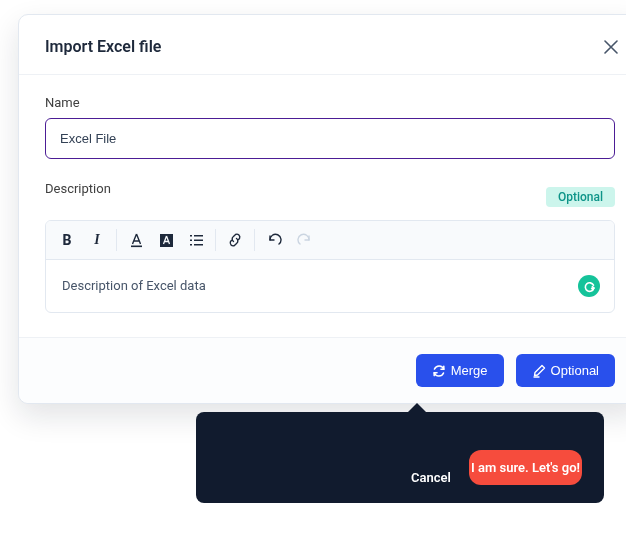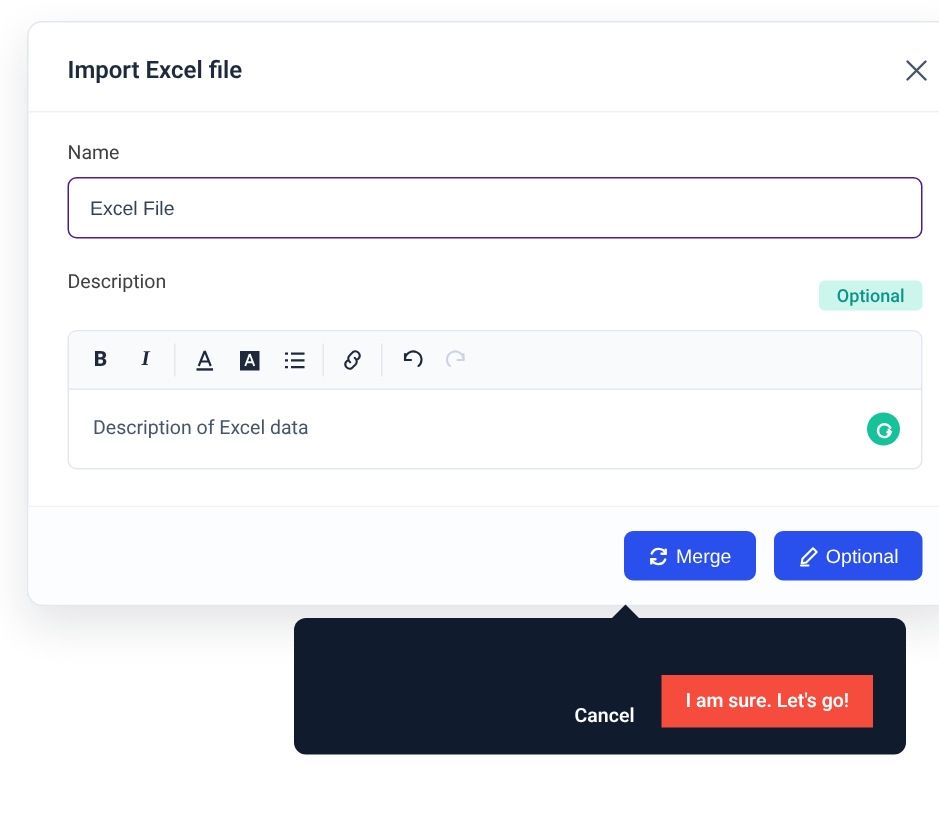--- a/index.html
+++ b/index.html
@@ -190,22 +190,22 @@
   }
   .cancel-link {
     font-size: 13px;
     font-weight: 600;
     color: #ffffff;
     cursor: pointer;
   }
   .btn-danger {
     background: #f64c3d;
     color: #ffffff;
-    padding: 10px 16px;
-    border-radius: 0;
+    padding: 10px 2px;
+    border-radius: 12px;
     font-size: 13px;
     font-weight: 600;
     cursor: pointer;
   }
 </style>
 </head>
 <body>
 
 <div class="modal">
   <div class="modal-header">

